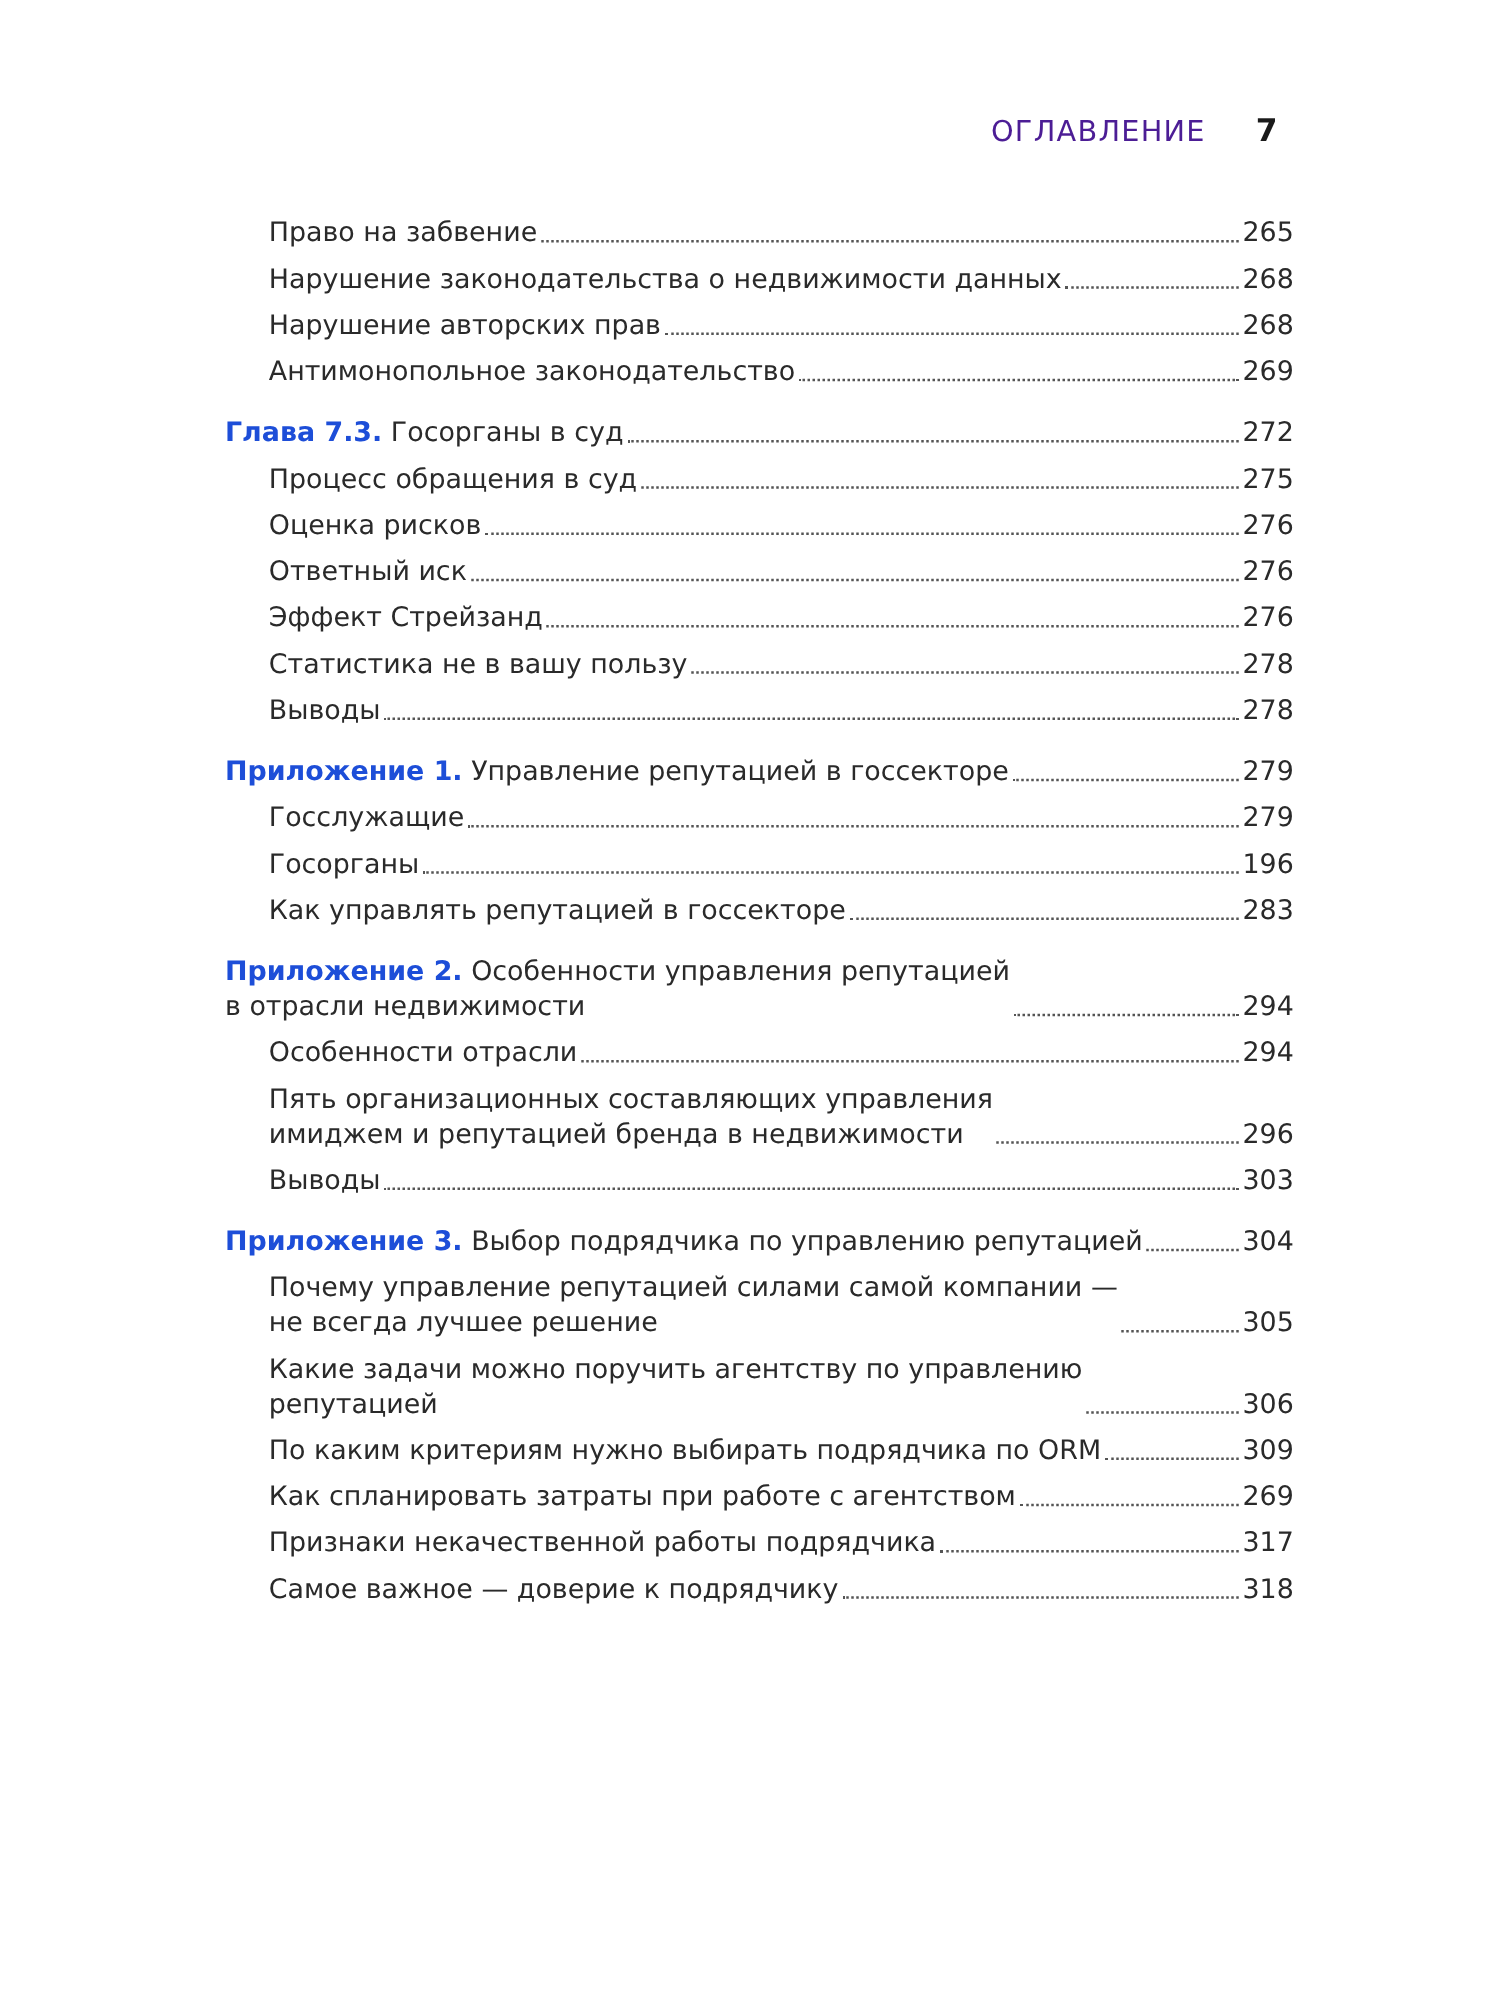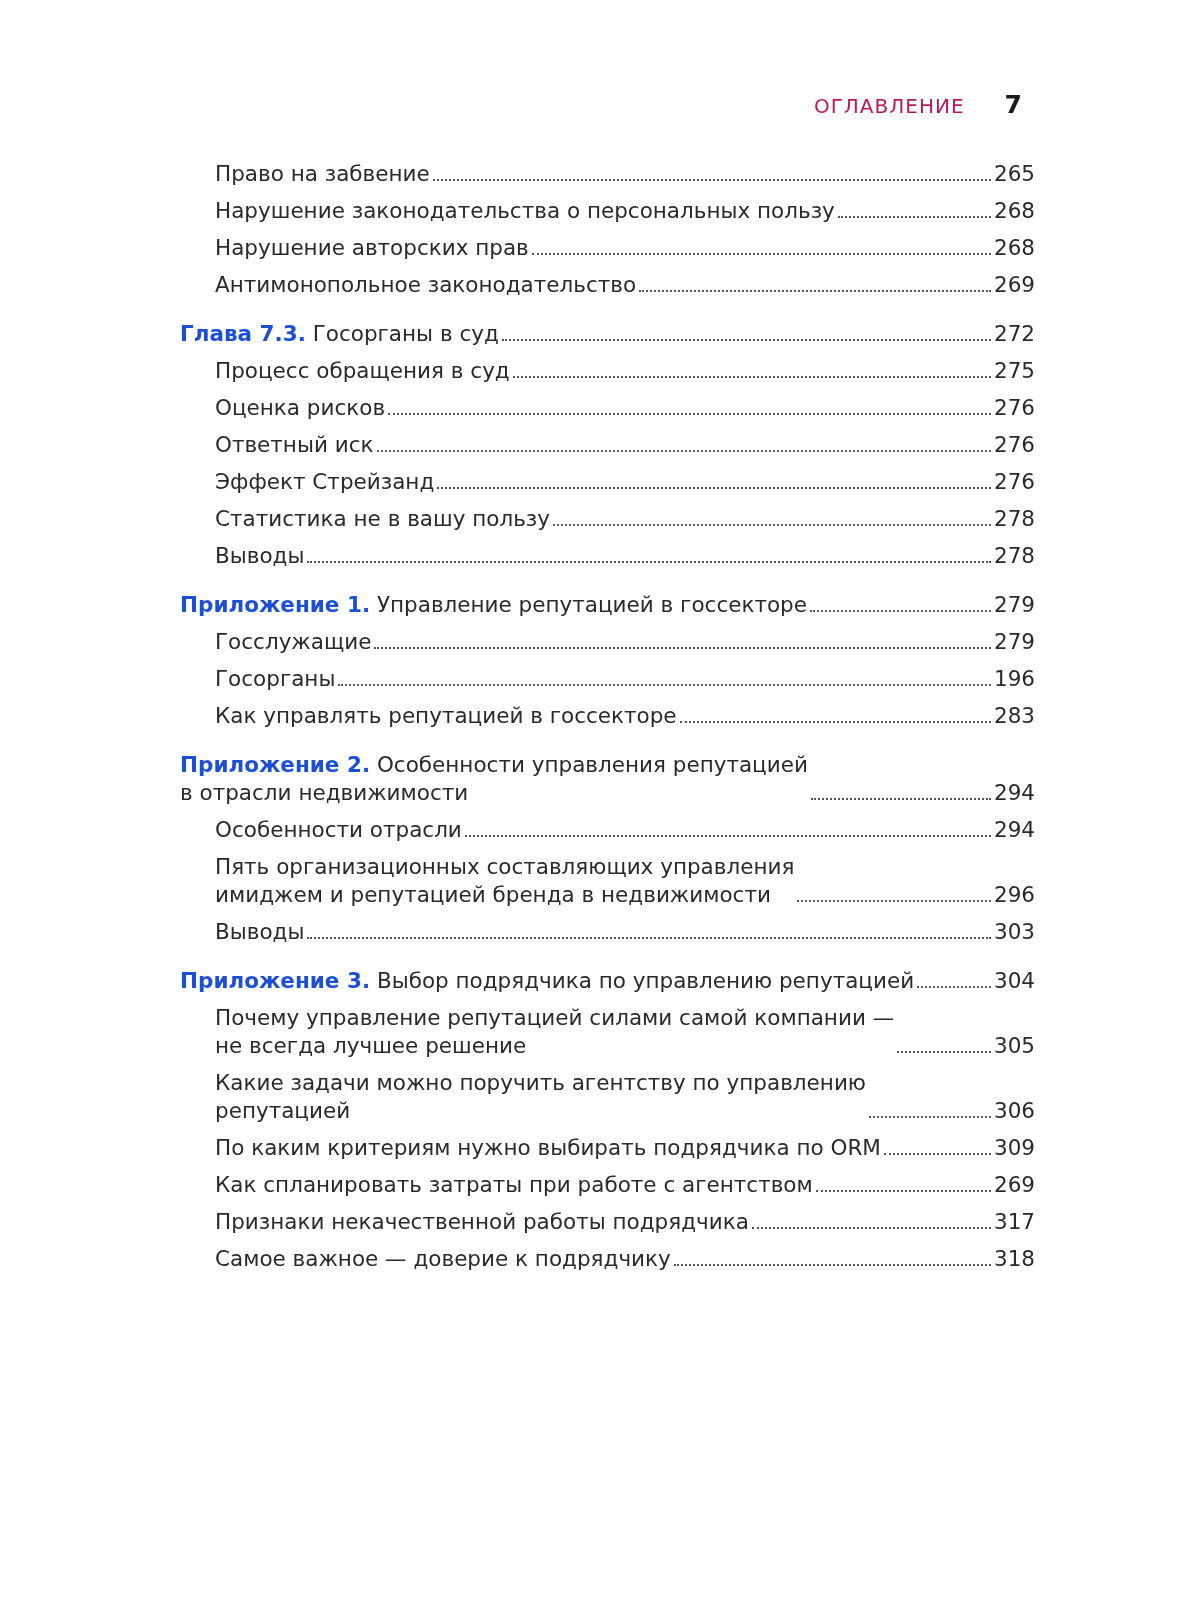--- a/index.html
+++ b/index.html
@@ -16,33 +16,33 @@
       color: #2a2a2a;
     }
     .header {
       position: absolute;
       top: 90px;
       right: 178px;
       display: flex;
       align-items: baseline;
     }
     .running-title {
-      font-size: 20px;
+      font-size: 23px;
       letter-spacing: 1px;
-      color: #be185d;
+      color: #4c1d95;
       margin-right: 40px;
     }
     .page-number {
       font-size: 25px;
       font-weight: bold;
       color: #1a1a1a;
     }
     .toc {
       position: absolute;
-      top: 160px;
+      top: 173px;
       left: 180px;
       width: 855px;
     }
     .entry {
       display: flex;
       align-items: flex-end;
       font-size: 21.5px;
       line-height: 28px;
       margin-bottom: 9px;
     }
@@ -79,21 +79,21 @@
   <span class="page-number">7</span>
 </div>
 
 <div class="toc" id="toc">
     <div class="entry sub">
       <span class="entry-text"><span class="title">Право на забвение</span></span>
       <span class="leader"></span>
       <span class="page">265</span>
     </div>
     <div class="entry sub">
-      <span class="entry-text"><span class="title">Нарушение законодательства о персональных пользу</span></span>
+      <span class="entry-text"><span class="title">Нарушение законодательства о недвижимости данных</span></span>
       <span class="leader"></span>
       <span class="page">268</span>
     </div>
     <div class="entry sub">
       <span class="entry-text"><span class="title">Нарушение авторских прав</span></span>
       <span class="leader"></span>
       <span class="page">268</span>
     </div>
     <div class="entry sub">
       <span class="entry-text"><span class="title">Антимонопольное законодательство</span></span>

